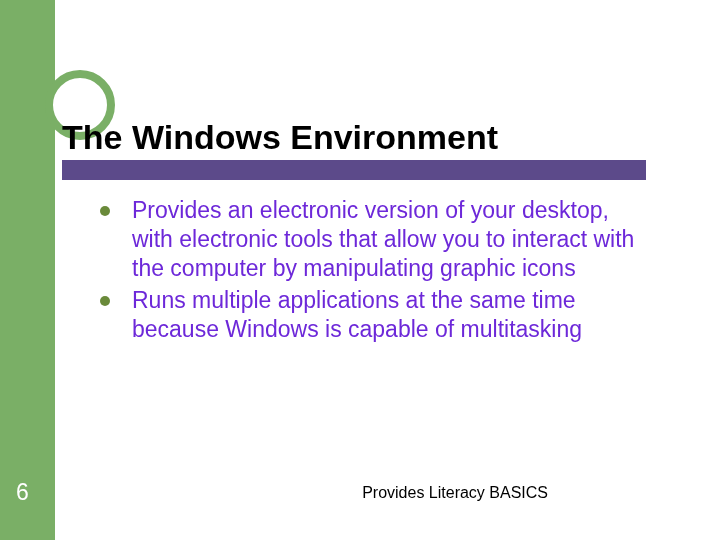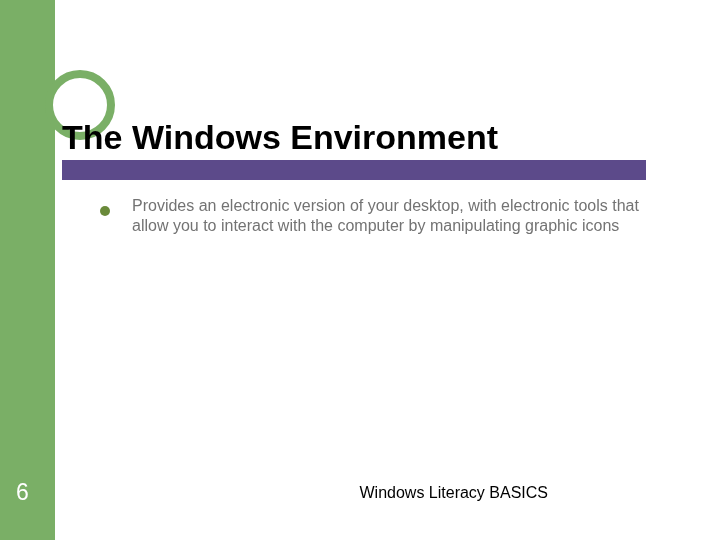--- a/index.html
+++ b/index.html
@@ -67,23 +67,23 @@
   .bullet-dot {
     flex: 0 0 auto;
     width: 10px;
     height: 10px;
     border-radius: 50%;
     background: #6a8a3a;
     margin-top: 10px;
     margin-right: 22px;
   }
   .bullet-text {
-    font-size: 16px;
+    font-size: 23px;
     line-height: 1.25;
-    color: #737373;
+    color: #6d28d9;
   }
   .page-number {
     position: absolute;
     left: 16px;
     bottom: 34px;
     font-size: 23px;
     color: #fff;
   }
   .footer {
     position: absolute;
@@ -101,17 +101,21 @@
   <div class="circle-accent"></div>
 
   <div class="title">The Windows Environment</div>
   <div class="underline"></div>
 
   <div class="content">
     <div class="bullet-row">
       <div class="bullet-dot"></div>
       <div class="bullet-text">Provides an electronic version of your desktop, with electronic tools that allow you to interact with the computer by manipulating graphic icons</div>
     </div>
+    <div class="bullet-row">
+      <div class="bullet-dot"></div>
+      <div class="bullet-text">Runs multiple applications at the same time because Windows is capable of multitasking</div>
+    </div>
   </div>
 
   <div class="page-number">6</div>
-  <div class="footer">Windows Literacy BASICS</div>
+  <div class="footer">Provides Literacy BASICS</div>
 </div>
 
 </body></html>

